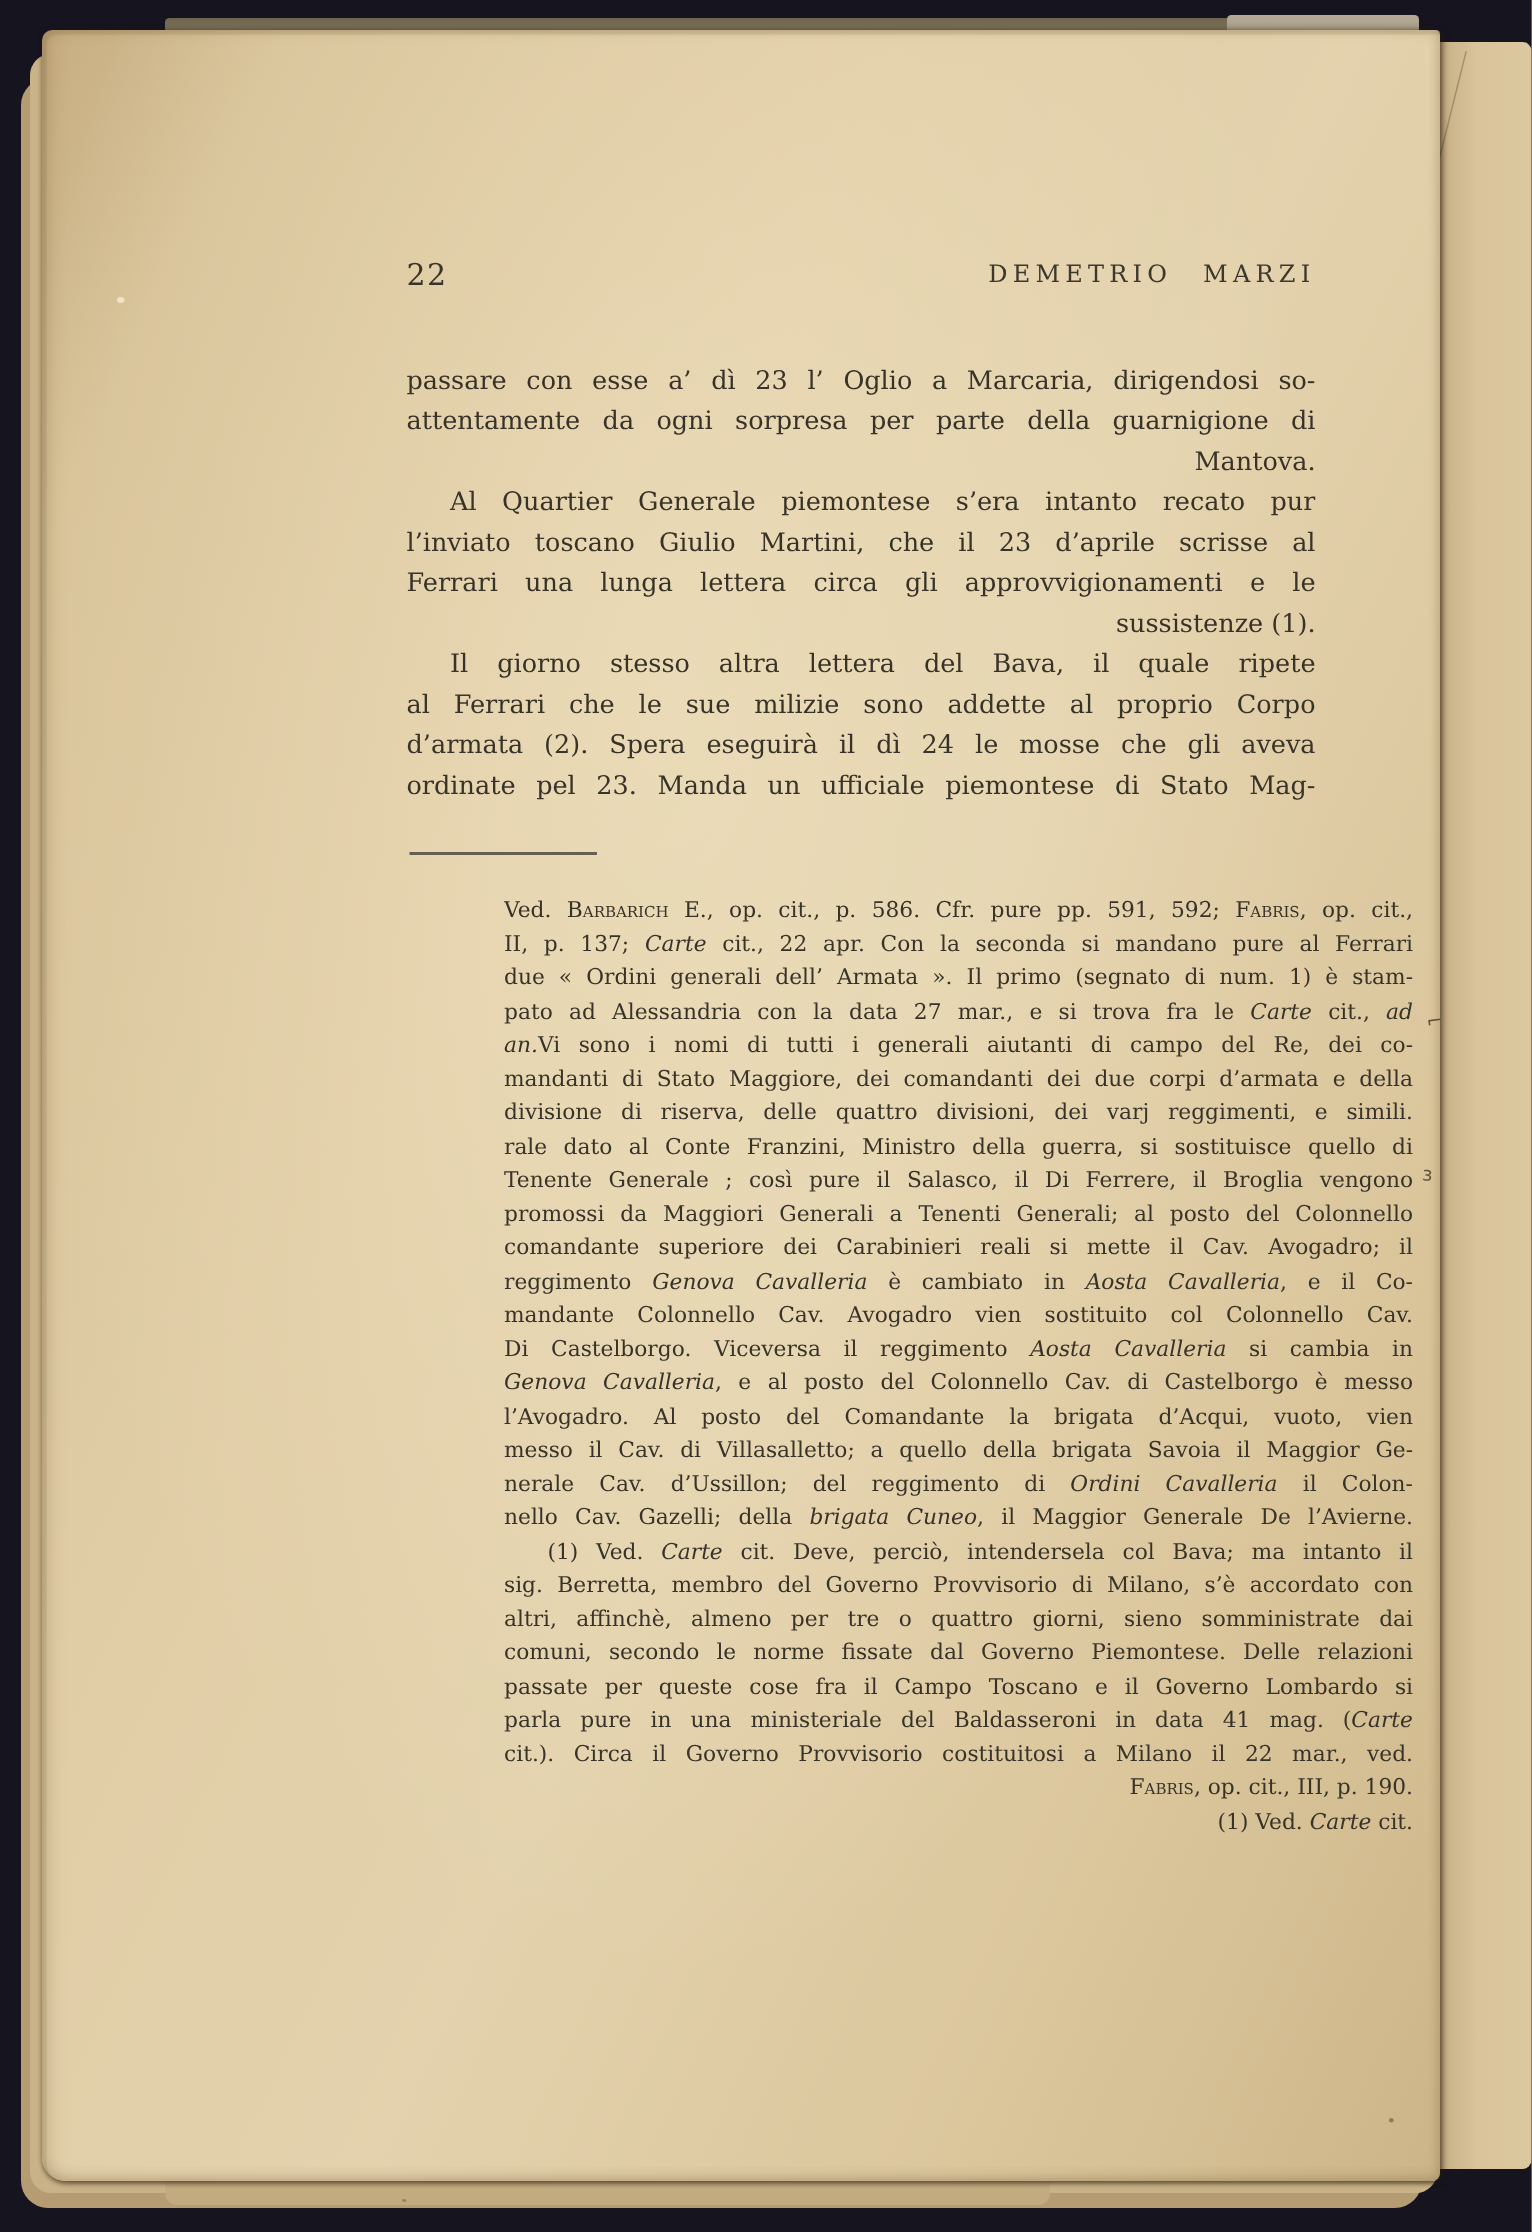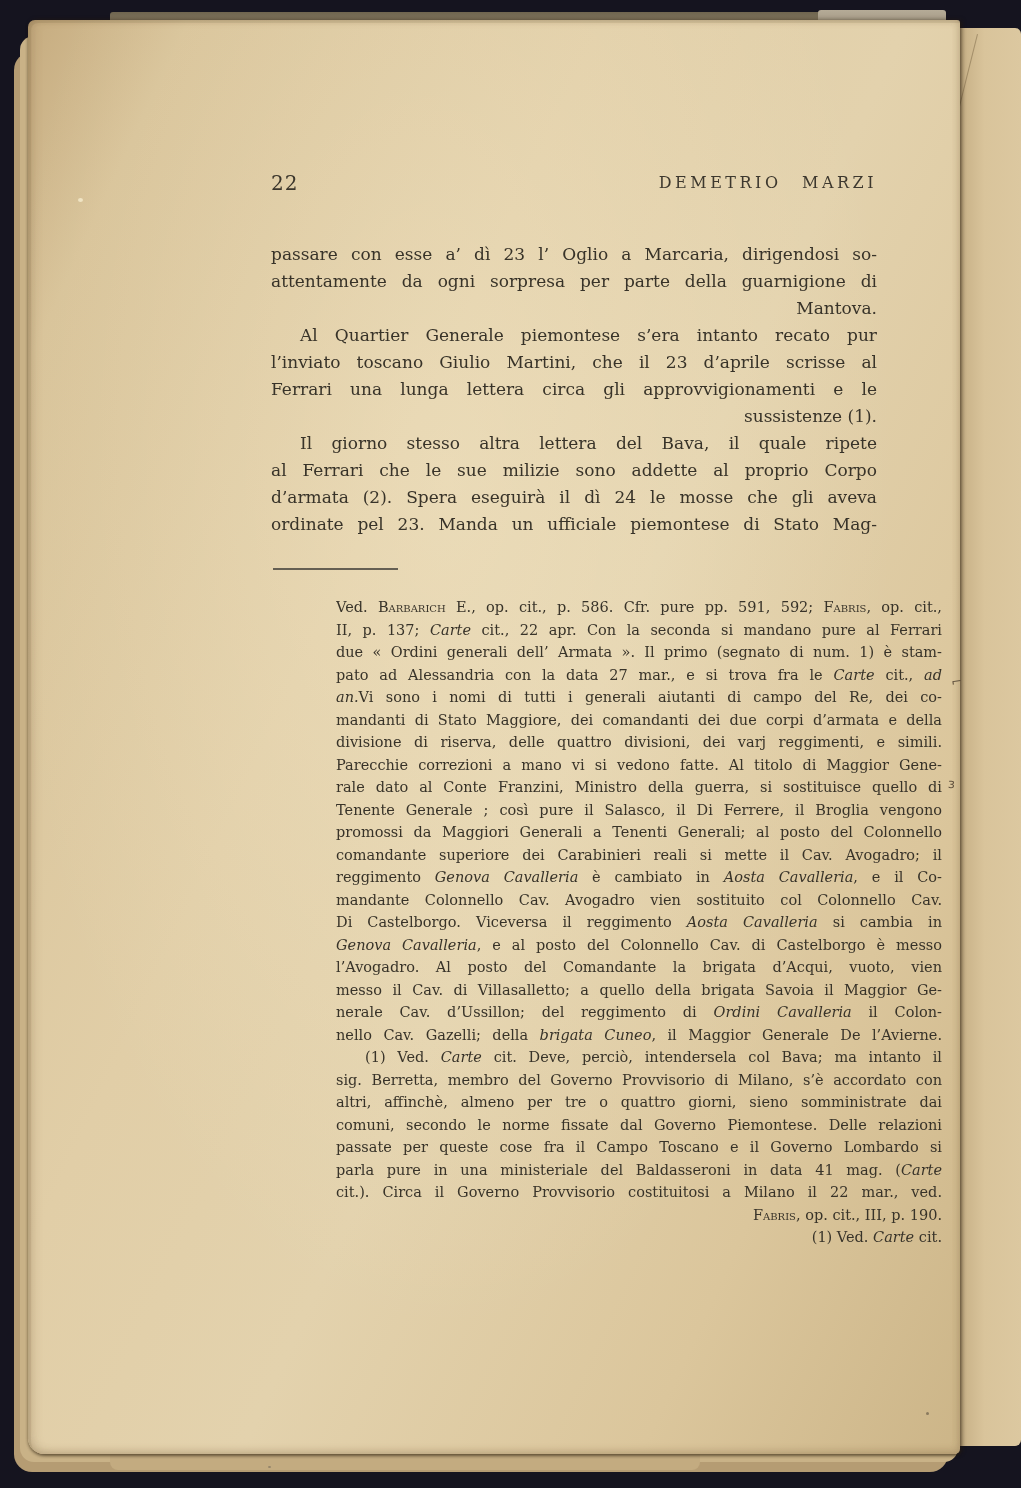--- a/index.html
+++ b/index.html
@@ -127,21 +127,20 @@
   <div class="fn-rule"></div>
 
   <div class="fn">
       <div class="tl j"><span>Ved. </span><span class="sc">Barbarich</span><span> E., op. cit., p. 586. Cfr. pure pp. 591, 592; </span><span class="sc">Fabris</span><span>, op. cit.,</span></div>
       <div class="tl j"><span>II, p. 137; </span><span class="it">Carte</span><span> cit., 22 apr. Con la seconda si mandano pure al Ferrari</span></div>
       <div class="tl j"><span>due « Ordini generali dell’ Armata ». Il primo (segnato di num. 1) è stam-</span></div>
       <div class="tl j"><span>pato ad Alessandria con la data 27 mar., e si trova fra le </span><span class="it">Carte</span><span> cit., </span><span class="it">ad</span></div>
       <div class="tl j"><span class="it">an.</span><span>Vi sono i nomi di tutti i generali aiutanti di campo del Re, dei co-</span></div>
       <div class="tl j"><span>mandanti di Stato Maggiore, dei comandanti dei due corpi d’armata e della</span></div>
       <div class="tl j"><span>divisione di riserva, delle quattro divisioni, dei varj reggimenti, e simili.</span></div>
-      <div class="tl j"><span>Parecchie correzioni a mano vi si vedono fatte. Al titolo di Maggior Gene-</span></div>
       <div class="tl j"><span>rale dato al Conte Franzini, Ministro della guerra, si sostituisce quello di</span></div>
       <div class="tl j"><span>Tenente Generale ; così pure il Salasco, il Di Ferrere, il Broglia vengono</span></div>
       <div class="tl j"><span>promossi da Maggiori Generali a Tenenti Generali; al posto del Colonnello</span></div>
       <div class="tl j"><span>comandante superiore dei Carabinieri reali si mette il Cav. Avogadro; il</span></div>
       <div class="tl j"><span>reggimento </span><span class="it">Genova Cavalleria</span><span> è cambiato in </span><span class="it">Aosta Cavalleria</span><span>, e il Co-</span></div>
       <div class="tl j"><span>mandante Colonnello Cav. Avogadro vien sostituito col Colonnello Cav.</span></div>
       <div class="tl j"><span>Di Castelborgo. Viceversa il reggimento </span><span class="it">Aosta Cavalleria</span><span> si cambia in</span></div>
       <div class="tl j"><span class="it">Genova Cavalleria</span><span>, e al posto del Colonnello Cav. di Castelborgo è messo</span></div>
       <div class="tl j"><span>l’Avogadro. Al posto del Comandante la brigata d’Acqui, vuoto, vien</span></div>
       <div class="tl j"><span>messo il Cav. di Villasalletto; a quello della brigata Savoia il Maggior Ge-</span></div>

